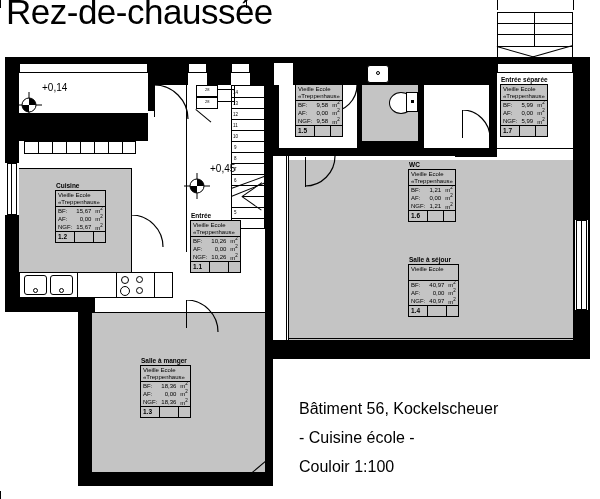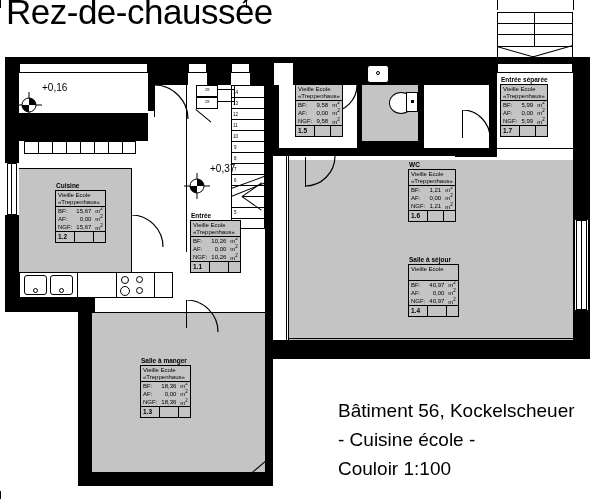--- a/index.html
+++ b/index.html
@@ -43,21 +43,21 @@
   .rl-foot .rl-blank1 { border-right:1px solid #000; }
   .rl-sub { border-top:1px solid #000; }
   sup { font-size:4.5px; vertical-align:super; }
 
   
   .level-mark { position:absolute; }
   .level-mark .lm-text { position:absolute; font-size:10px; white-space:nowrap; }
   .lm-sym { position:absolute; width:26px; height:26px; }
 
   
-  .caption { position:absolute; font-size:19px; white-space:nowrap;margin-left:39px; }
+  .caption { position:absolute; font-size:16px; white-space:nowrap; }
 
   .stair-num { position:absolute; font-size:4.5px; }
   .dim-num { position:absolute; font-size:4px; }
 </style>
 </head>
 <body>
 
 <div class="plan-title">Rez-de-chaussée</div>
 
 <div>
@@ -263,32 +263,32 @@
 </div>
 
 <div class="level-mark" style="left:16px;top:82px;">
   <svg class="lm-sym" viewBox="0 0 26 26" style="left:0;top:10px;">
     <line x1="13" y1="0" x2="13" y2="26" stroke="#000" stroke-width="1"></line>
     <line x1="0" y1="13" x2="26" y2="13" stroke="#000" stroke-width="1"></line>
     <circle cx="13" cy="13" r="7" fill="#fff" stroke="#000" stroke-width="1"></circle>
     <path d="M 13 13 L 13 6 A 7 7 0 0 1 20 13 Z" fill="#000"></path>
     <path d="M 13 13 L 13 20 A 7 7 0 0 1 6 13 Z" fill="#000"></path>
   </svg>
-  <span class="lm-text" style="left:26px;top:0;">+0,16</span>
+  <span class="lm-text" style="left:26px;top:0;">+0,14</span>
 </div>
 
 <div class="level-mark" style="left:184px;top:163px;">
   <svg class="lm-sym" viewBox="0 0 26 26" style="left:0;top:10px;">
     <line x1="13" y1="0" x2="13" y2="26" stroke="#000" stroke-width="1"></line>
     <line x1="0" y1="13" x2="26" y2="13" stroke="#000" stroke-width="1"></line>
     <circle cx="13" cy="13" r="7" fill="#fff" stroke="#000" stroke-width="1"></circle>
     <path d="M 13 13 L 13 6 A 7 7 0 0 1 20 13 Z" fill="#000"></path>
     <path d="M 13 13 L 13 20 A 7 7 0 0 1 6 13 Z" fill="#000"></path>
   </svg>
-  <span class="lm-text" style="left:26px;top:0;">+0,37</span>
+  <span class="lm-text" style="left:26px;top:0;">+0,45</span>
 </div>
 
 <div class="room-label" style="left:55px;top:182px;">
   <div class="rl-title">Cuisine</div>
   <table>
     <tbody>
         <tr>
           <td colspan="3">Vieille Ecole</td>
         </tr>
     <tr>

